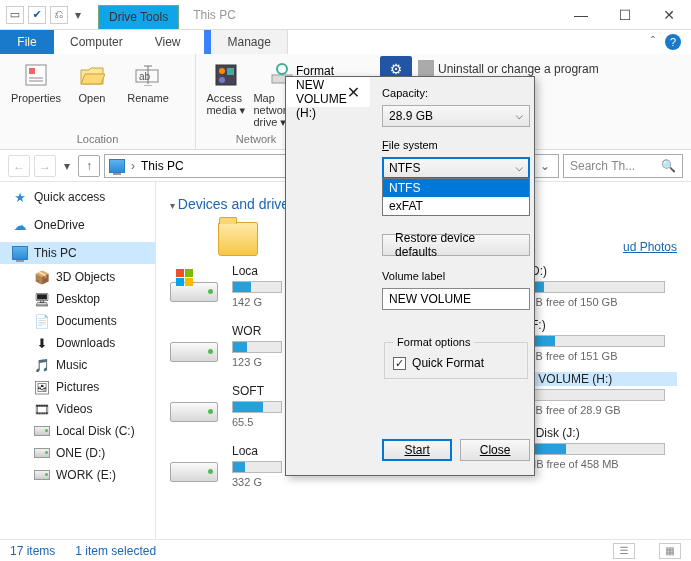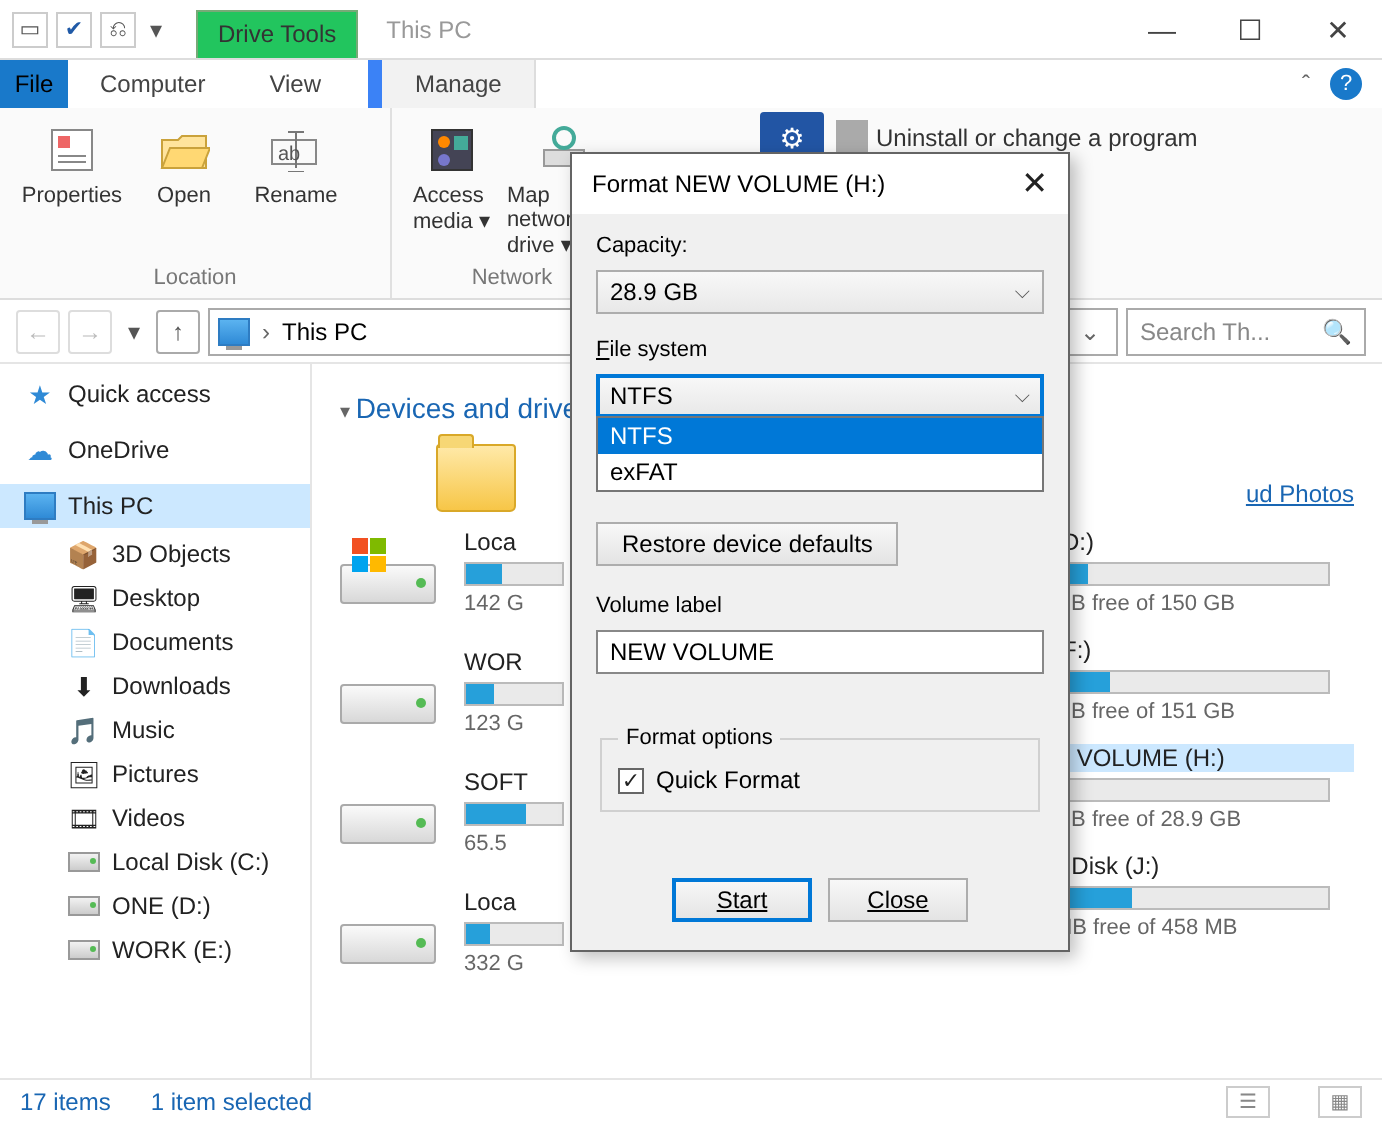--- a/index.html
+++ b/index.html
@@ -6,28 +6,28 @@
   html, body { margin: 0; padding: 0; }
   body { width: 691px; height: 561px; background: #fff; font-size: 12px; overflow: hidden; position: relative; }
 
   
   .titlebar { height: 30px; display: flex; align-items: stretch; border-bottom: 1px solid #ddd; }
   .qat { display: flex; align-items: center; padding-left: 6px; gap: 4px; }
   .qat-item { border: 1px solid #ccc; width: 18px; height: 18px; display: flex; align-items: center; justify-content: center; font-size: 11px; color: #555; }
   .qat-check { color: #205aa7; }
   .qat-drop { width: 12px; height: 14px; border: none; display: flex; align-items: center; justify-content: center; color: #555; }
   .tabctx { margin-left: 14px; display: flex; align-items: flex-end; height: 100%; }
-  .drivetools { background: #22c55e; border: 1px solid #7a7; border-bottom: none; padding: 2px 10px 4px; font-size: 12px; color: #333; height: 24px; display: flex; align-items: center; }
+  .drivetools { background: #0ea5e9; border: 1px solid #7a7; border-bottom: none; padding: 2px 10px 4px; font-size: 12px; color: #333; height: 24px; display: flex; align-items: center; }
   .apptitle { flex: 1; display: flex; align-items: center; padding-left: 14px; color: #999; font-size: 12px; }
   .winctrls { display: flex; }
   .winbtn { width: 44px; display: flex; align-items: center; justify-content: center; color: #444; font-size: 14px; }
 
   
   .tabs { height: 24px; display: flex; align-items: stretch; }
-  .tab-file { background: #1979ca; color: #000000; width: 34px; display: flex; align-items: center; justify-content: center; font-size: 12px; }
+  .tab-file { background: #1979ca; color: #fef9c3; width: 54px; display: flex; align-items: center; justify-content: center; font-size: 12px; }
   .tab { padding: 0 16px; display: flex; align-items: center; color: #444; font-size: 12px; }
   .tab.manage { background: #f2f2f2; border-left:7px solid #3b82f6; border-right:1px solid #ddd; margin-left: 8px; }
   .tabs-right { margin-left: auto; display: flex; align-items: center; padding-right: 10px; gap: 10px; color: #666; }
   .help-badge { width:16px; height:16px; border-radius:50%; background:#1979ca; color:#fff; display:flex; align-items:center; justify-content:center; font-size:11px; }
 
   
   .ribbon { height: 96px; display:flex; border-bottom:1px solid #ddd; background:#fafafa; position:relative; }
   .rgroup { border-right:1px solid #e0e0e0; padding:4px 6px 2px; display:flex; flex-direction:column; }
   .rgroup-body { flex:1; display:flex; gap:4px; align-items:flex-start; }
   .rgroup-label { text-align:center; color:#777; font-size:11px; padding-bottom:2px; }
@@ -78,21 +78,21 @@
   
   .right-drives { position:absolute; right:14px; top:58px; width:150px; }
   .right-drives .drive-name { margin-top:10px; }
   .right-drives .drive-bar { width:138px; }
 
   
   .status { position:absolute; left:0; right:0; bottom:0; height:22px; border-top:1px solid #e5e5e5; display:flex; align-items:center; padding:0 10px; gap:20px; color:#1966b3; font-size:12px; }
   .status .viewbtn { margin-left:auto; width:22px; height:16px; border:1px solid #ccc; display:flex; align-items:center; justify-content:center; color:#888; font-size:10px; }
 
   
-  .dialog { position:absolute; left:285px; top:76px; width:250px; height:400px; background:#f0f0f0; border:1px solid #646464; box-shadow:3px 3px 8px rgba(0,0,0,0.25); display:flex; flex-direction:column; }
+  .dialog { position:absolute; left:285px; top:76px; width:250px; height:400px; background:#f0f0f0; border:1px solid #646464; box-shadow:3px 3px 8px rgba(0,0,0,0.25); display:flex; flex-direction:row; }
   .dlg-title { height:30px; display:flex; align-items:center; padding:0 10px; font-size:12px; background:#fff; }
   .dlg-x { margin-left:auto; font-size:16px; color:#222; }
   .dlg-body { padding:10px 12px 8px; flex:1; display:flex; flex-direction:column; gap:6px; }
   .dlg-label { font-size:11px; color:#000; }
   .dlg-label u { text-decoration:underline; }
   .dlg-combo { height:22px; border:1px solid #adadad; background:linear-gradient(#f8f8f8,#e8e8e8); display:flex; align-items:center; padding:0 6px; position:relative; }
   .dlg-combo .chev { margin-left:auto; color:#555; font-size:10px; }
   .dlg-combo.open { border-color:#0078d7; box-shadow:0 0 0 1px #0078d7 inset; }
   .dlg-dropdown { position:absolute; top:100%; left:-1px; right:-1px; background:#fff; border:1px solid #767676; z-index:5; }
   .dlg-opt { padding:2px 6px; font-size:12px; }

